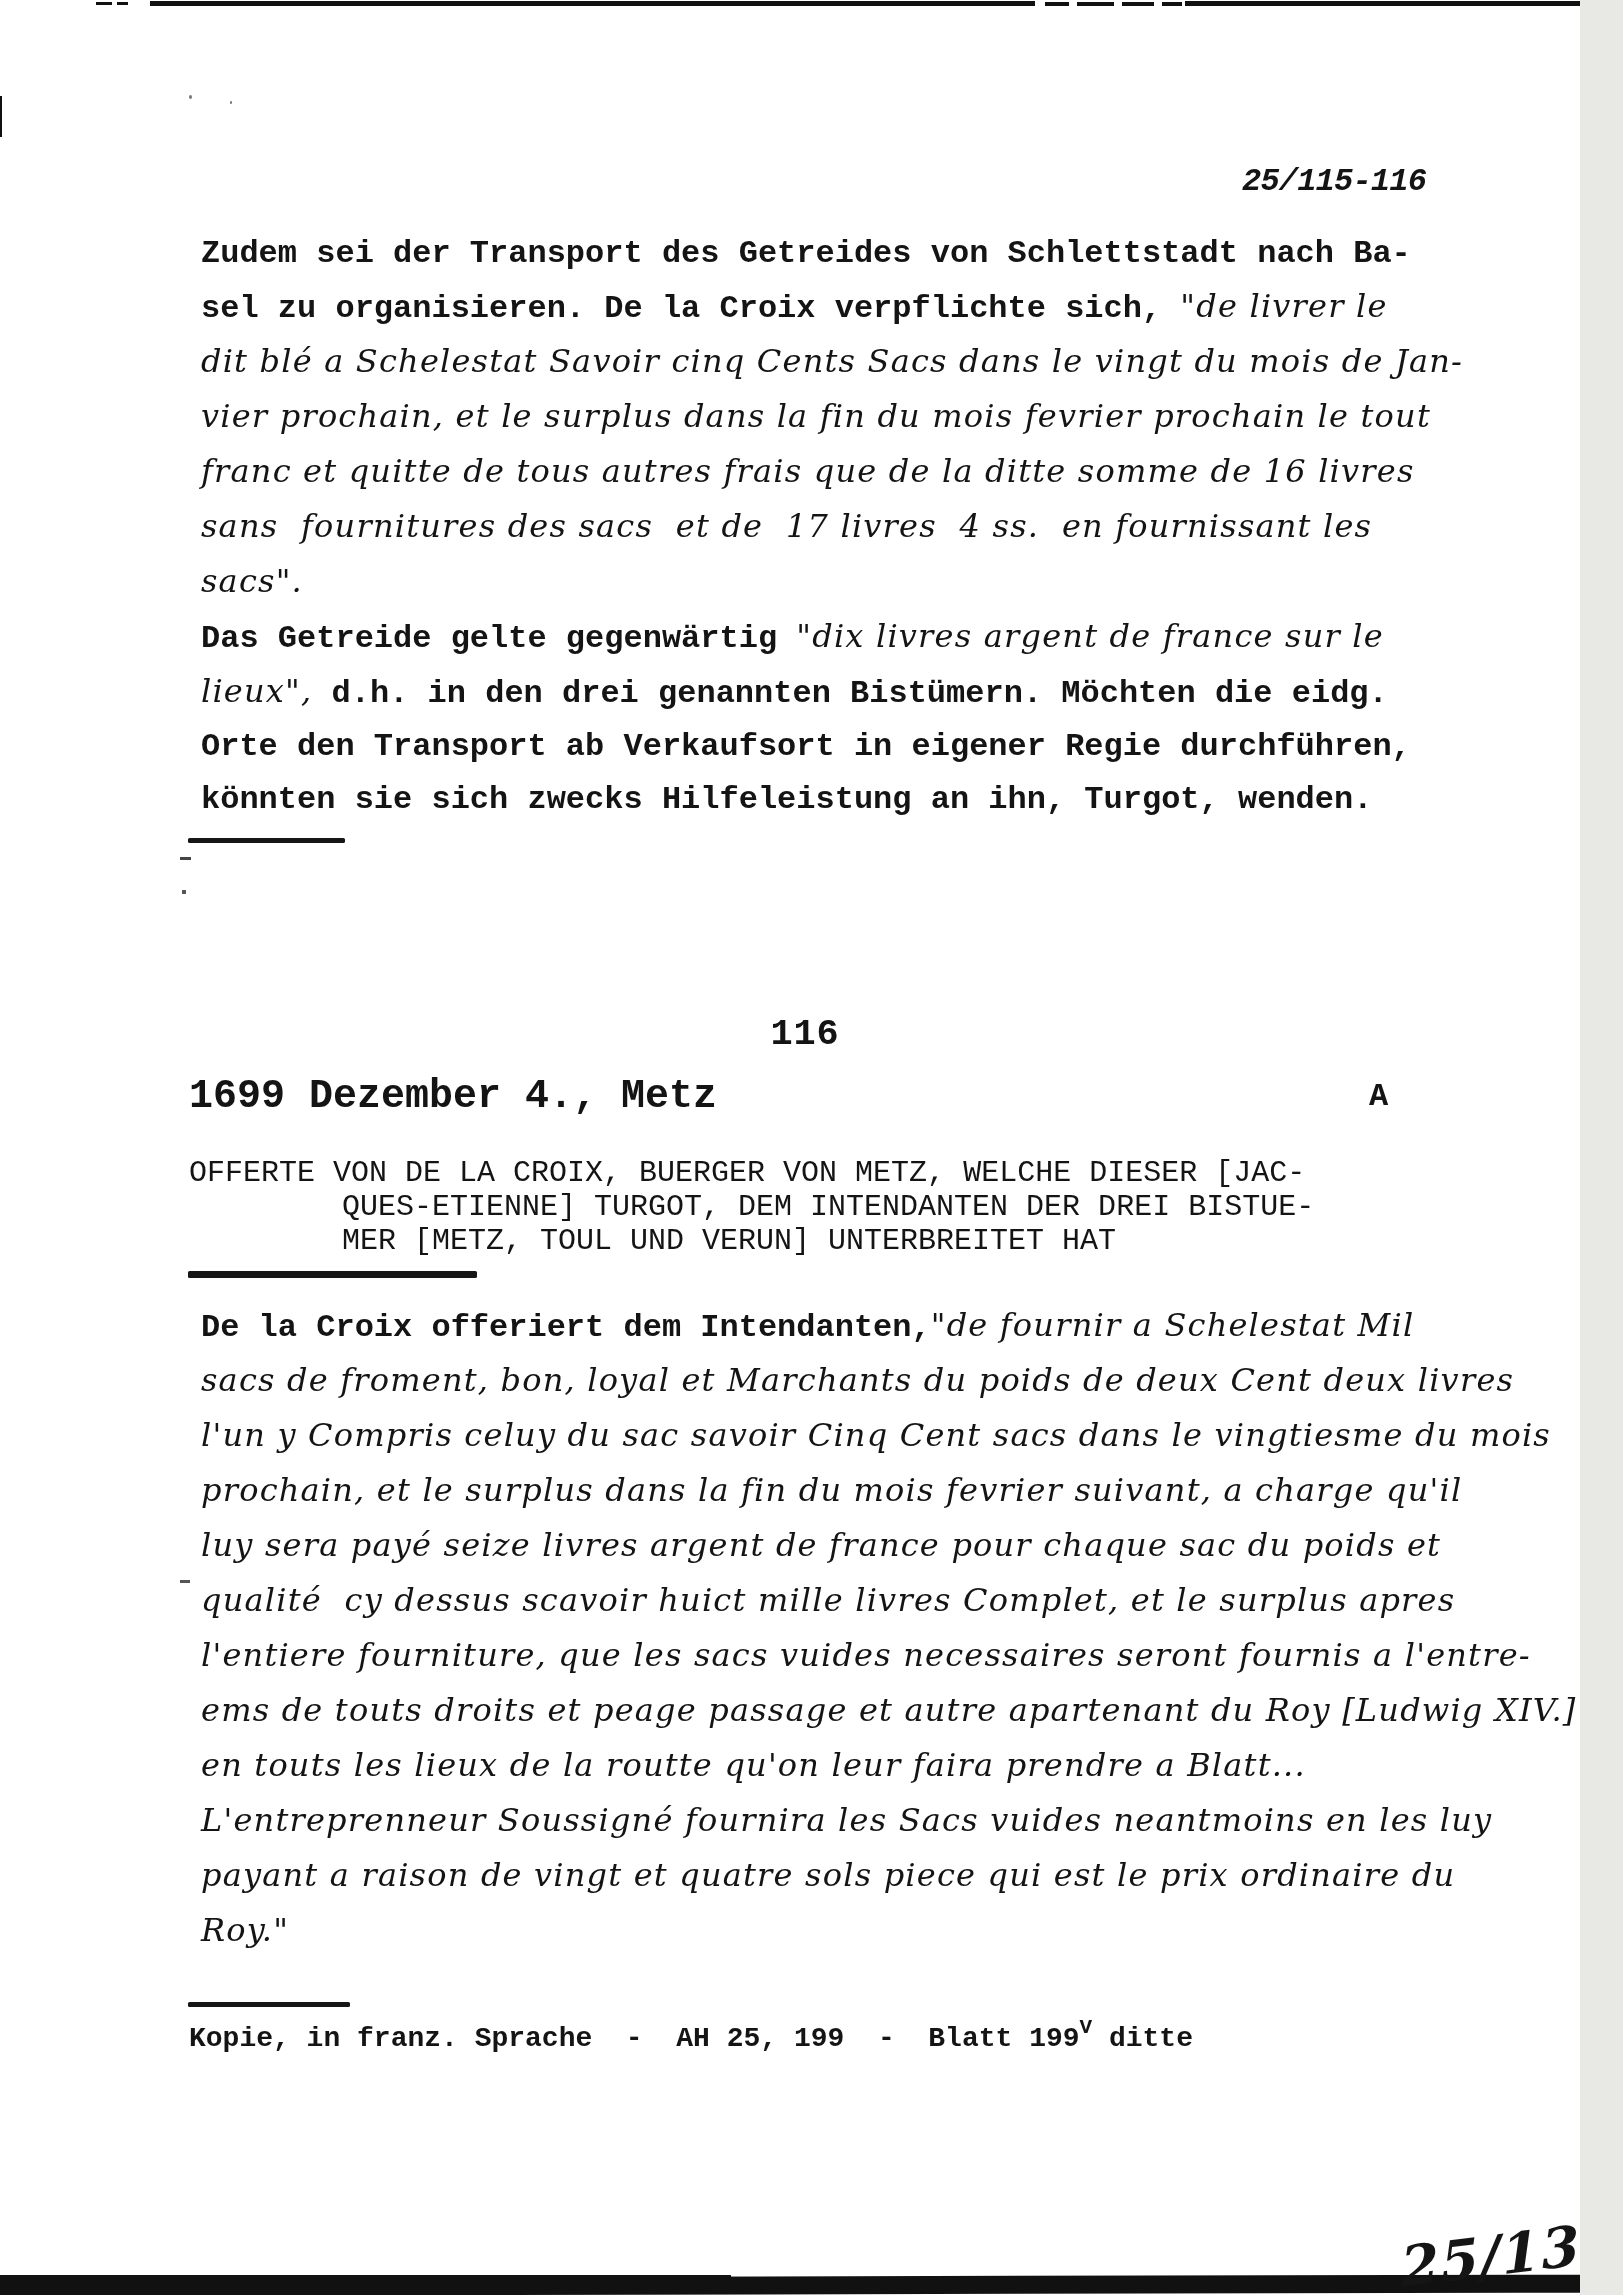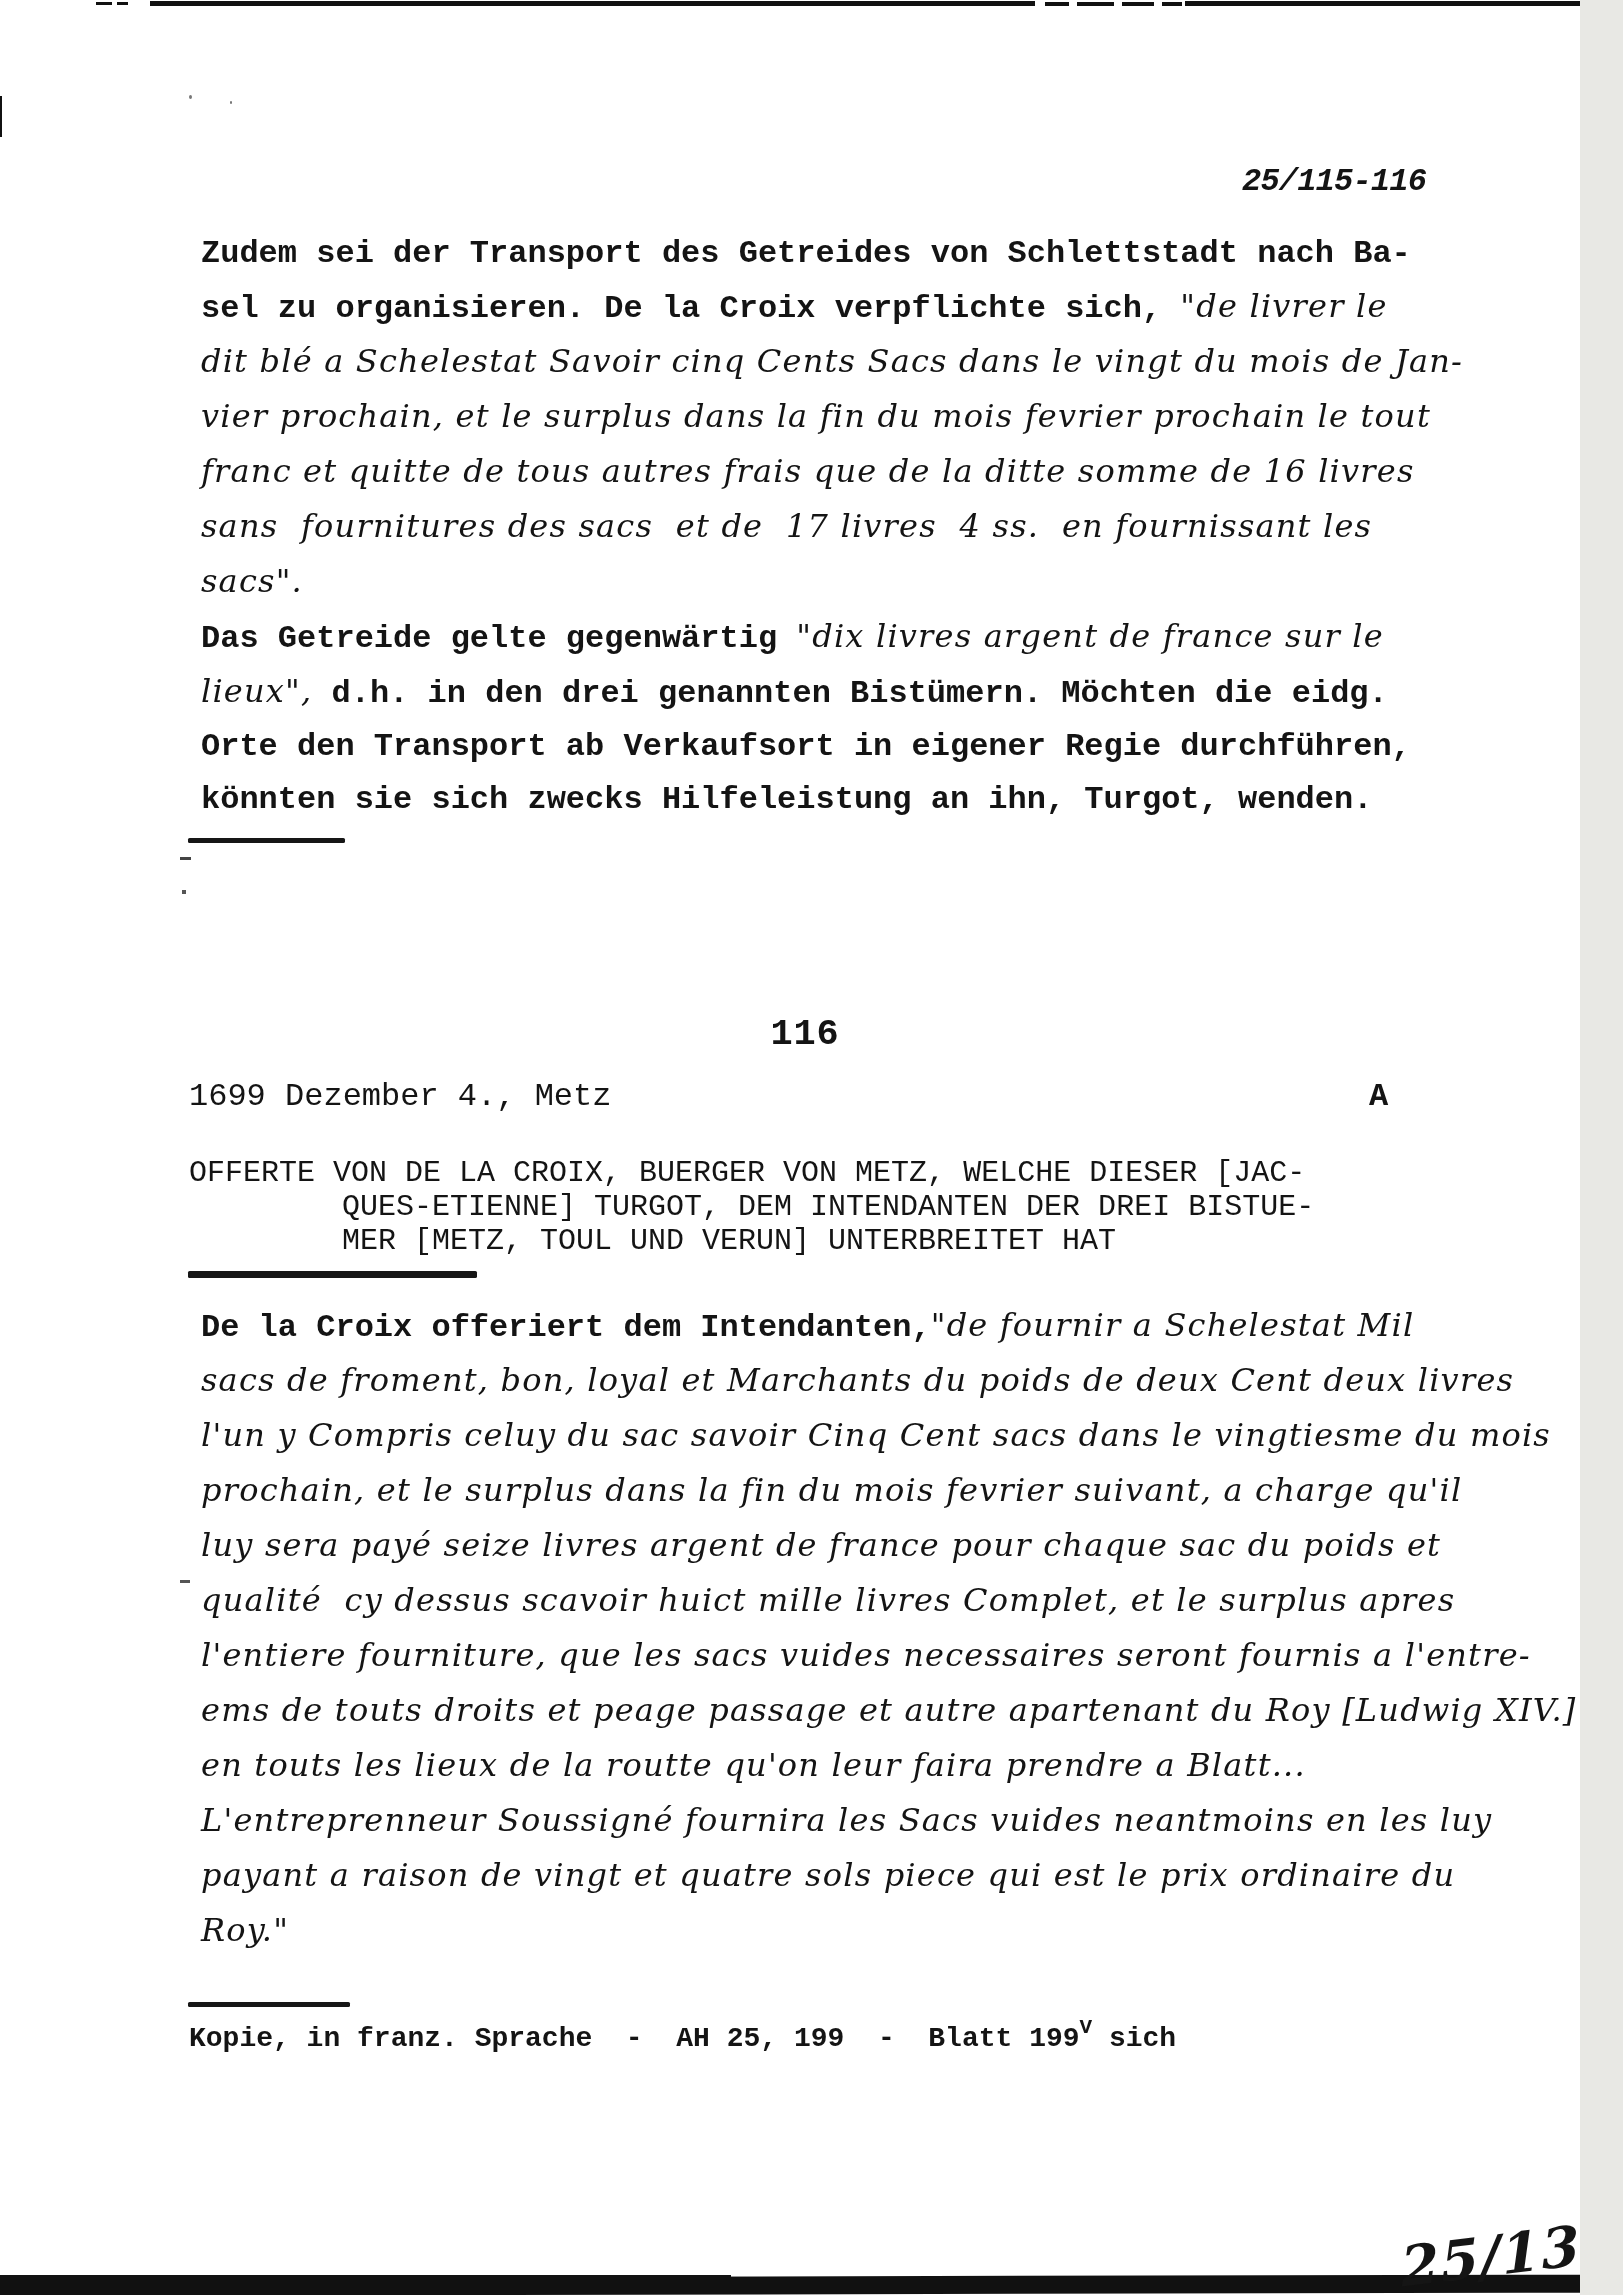--- a/index.html
+++ b/index.html
@@ -25,21 +25,21 @@
   .src .line{margin:0;}
   .archive-ref{
     position:absolute;left:1242px;top:166px;
     font-family:"Liberation Mono",monospace;font-style:italic;font-weight:700;
     font-size:32px;letter-spacing:-0.8px;line-height:32px;
   }
   .doc-number{
     position:absolute;left:0;width:1610px;top:1016px;text-align:center;
     font-size:37px;font-weight:700;line-height:37px;letter-spacing:0.8px;
   }
-  .date-line{position:absolute;left:189px;top:1081px;font-size:32px;font-weight:400;line-height:32px;white-space:pre;}
+  .date-line{position:absolute;left:189px;top:1081px;font-size:40px;font-weight:700;line-height:32px;white-space:pre;}
   .doc-letter{position:absolute;left:1369px;top:1081px;font-size:32px;font-weight:700;line-height:32px;}
   .title{position:absolute;left:189px;top:1127px;font-size:30px;font-weight:400;line-height:34px;margin-top:29px;}
   .title .title-cont{padding-left:153px;}
   .title div{white-space:pre;}
   .rule{position:absolute;background:#161616;border-radius:1.6px;}
   .handwriting{position:absolute;left:1398px;top:2214px;}
 </style>
 </head>
 <body>
 
@@ -113,21 +113,21 @@
       <div class="line"><span class="s">l'entiere fourniture, que les sacs vuides necessaires seront fournis a l'entre-</span></div>
       <div class="line"><span class="s">ems de touts droits et peage passage et autre apartenant du Roy [Ludwig XIV.]</span></div>
       <div class="line"><span class="s">en touts les lieux de la routte qu'on leur faira prendre a Blatt...</span></div>
       <div class="line"><span class="s">L'entreprenneur Soussigné fournira les Sacs vuides neantmoins en les luy</span></div>
       <div class="line"><span class="s">payant a raison de vingt et quatre sols piece qui est le prix ordinaire du</span></div>
       <div class="line"><span class="s">Roy."</span></div>
     </div>
 
   <div class="rule" style="left:188px;top:2002px;width:162px;height:4.9px;"></div>
   <div class="tblock src" style="top:2024px;">
-      <div class="line"><span class="r">Kopie, in franz. Sprache  -  AH 25, 199  -  Blatt 199</span><span class="sup">V</span><span class="r"> sich</span></div>
+      <div class="line"><span class="r">Kopie, in franz. Sprache  -  AH 25, 199  -  Blatt 199</span><span class="sup">V</span><span class="r"> ditte</span></div>
     </div>
 
   <svg class="handwriting" width="211" height="81" viewBox="0 0 260 100">
     <g transform="rotate(-7 130 50) skewX(-4)">
       <text x="6" y="74" font-family="DejaVu Serif, serif" font-style="italic" font-weight="700" font-size="68" fill="#151515" letter-spacing="2">25/131</text>
     </g>
   </svg>
 
 </div>
 

